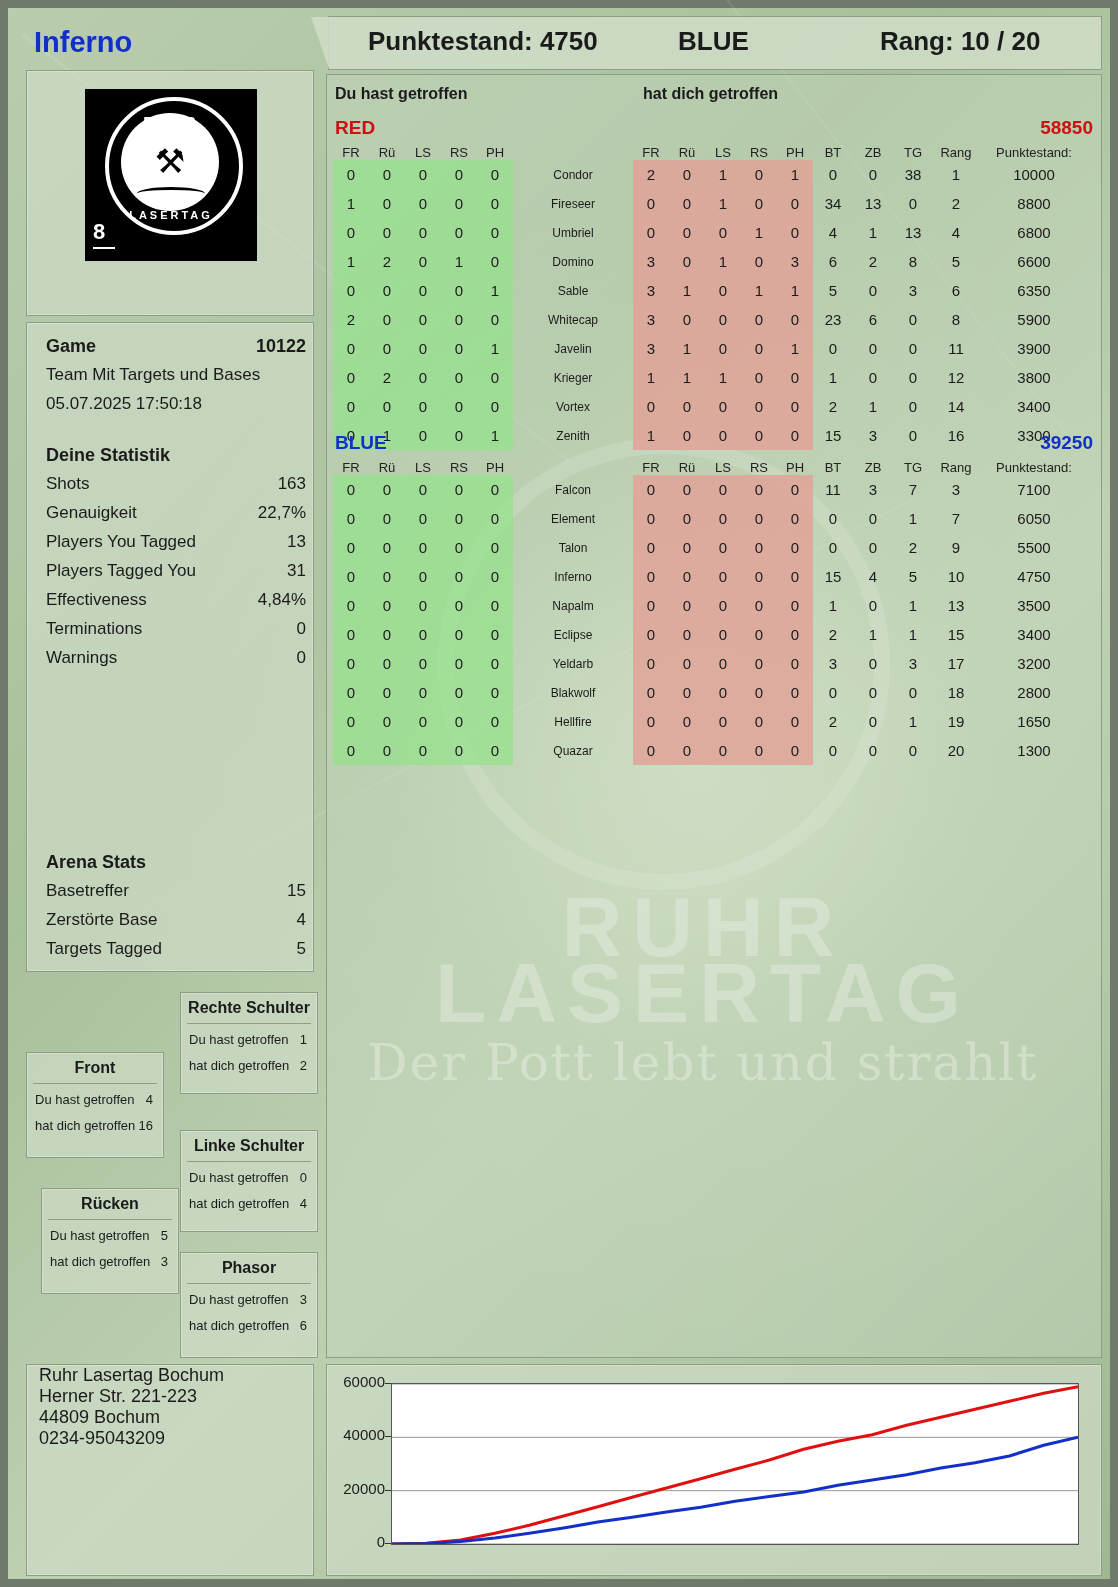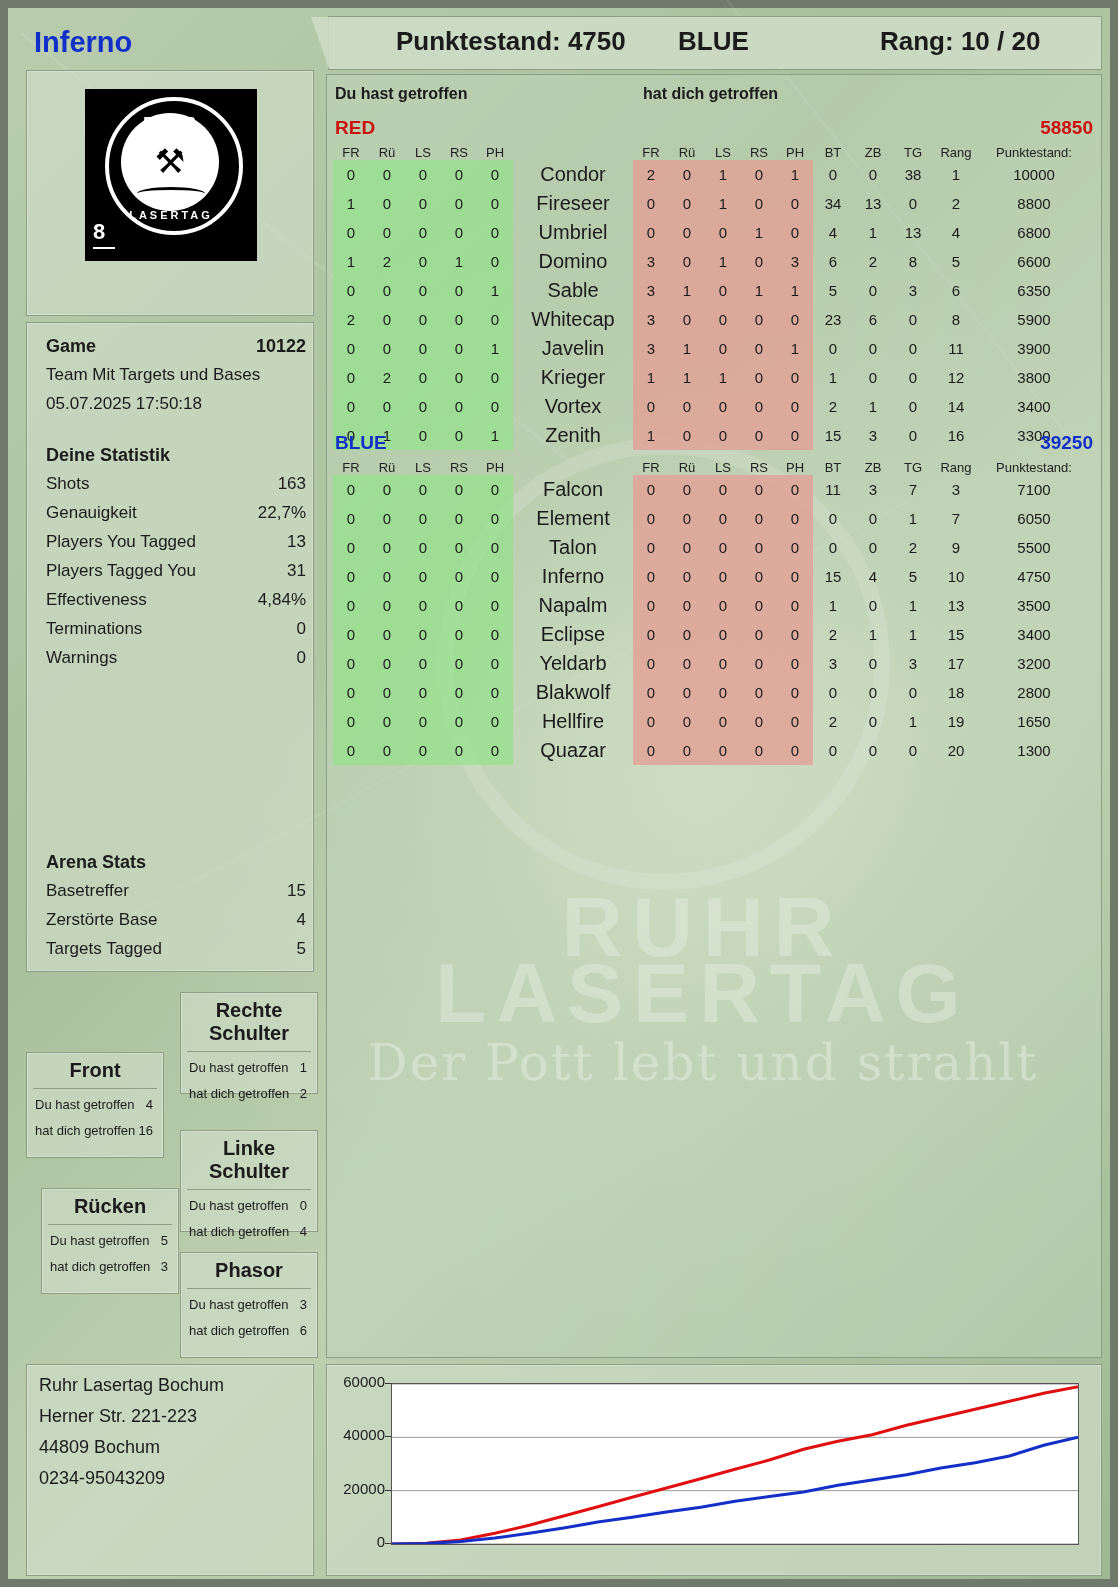--- a/index.html
+++ b/index.html
@@ -46,21 +46,21 @@
     background:rgba(208,221,201,0.85);
     border:1px solid #8d9d86;
   }
   .hdr-bar:before{
     content:"";position:absolute;left:-18px;top:0;width:0;height:0;
     border-top:52px solid rgba(208,221,201,0.85);border-left:18px solid transparent;
   }
   #player-name{
     position:absolute;left:16px;top:10px;font-size:29px;font-weight:bold;color:#1230c8;
   }
-  #hdr-score{position:absolute;left:350px;top:10px;font-size:26px;font-weight:bold;margin-left:28px;}
+  #hdr-score{position:absolute;left:350px;top:10px;font-size:26px;font-weight:bold;}
   #hdr-team{position:absolute;left:660px;top:10px;font-size:26px;font-weight:bold;}
   #hdr-rank{position:absolute;left:862px;top:10px;font-size:26px;font-weight:bold;}
 
   
   #logo-panel{position:absolute;left:18px;top:62px;width:286px;height:244px;}
   .logo{
     position:absolute;left:58px;top:18px;width:172px;height:172px;background:#000;
   }
   .logo .ring{
     position:absolute;left:20px;top:8px;width:130px;height:130px;border-radius:50%;
@@ -93,41 +93,41 @@
   #game-panel{position:absolute;left:18px;top:314px;width:286px;height:648px;padding:0;}
   .gp{position:absolute;left:0;top:0;width:286px;padding-left:9px;}
   .row{position:relative;height:29px;font-size:17px;}
   .row .k{position:absolute;left:10px;top:3px;}
   .row .v{position:absolute;right:16px;top:3px;text-align:right;}
   .row.b .k,.row.b .v{font-weight:bold;font-size:18px;}
   .sect-title{font-weight:bold;font-size:18px;}
 
   
   .hitbox{position:absolute;}
-  .hitbox .title{text-align:center;font-weight:bold;font-size:20px;padding:6px 0 2px;}
+  .hitbox .title{text-align:center;font-weight:bold;font-size:16px;padding:6px 0 2px;}
   .hitbox .hr{height:1px;background:#8d9d86;margin:4px 6px;}
   .hitbox .line{position:relative;height:26px;font-size:13px;}
   .hitbox .line .k{position:absolute;left:8px;top:4px;}
   .hitbox .line .v{position:absolute;right:10px;top:4px;}
 
   
   #addr-panel{position:absolute;left:18px;top:1356px;width:286px;height:210px;}
-  .addr-line{font-size:18px;padding:10px 0 0 12px;}
+  .addr-line{font-size:18px;padding:0 0 0 12px;}
 
   
   #main-panel{position:absolute;left:318px;top:66px;width:774px;height:1282px;background:rgba(198,214,190,0.45);border:1px solid #8d9d86;}
   .col-head{position:absolute;font-weight:bold;font-size:16px;}
   .team-label{position:absolute;font-weight:bold;font-size:19px;}
   .team-total{position:absolute;font-weight:bold;font-size:19px;right:0;}
   table.stats{position:absolute;border-collapse:collapse;font-size:15px;}
   table.stats td,table.stats th{padding:0;text-align:center;font-weight:normal;}
   .hdrrow td{font-size:13px;color:#222;padding-bottom:2px;}
   .green{background:rgba(150,226,140,0.75);}
   .red{background:rgba(226,160,150,0.80);}
-  .namecell{width:120px;text-align:center;font-size:20px;}
+  .namecell{width:120px;text-align:center;font-size:12px;}
   .wcell{width:36px;}
   .numcell{width:40px;}
   .rankcell{width:46px;}
   .scorecell{width:110px;text-align:right;padding-right:4px;}
   .rowline td{height:29px;}
 
   
   #chart-panel{position:absolute;left:318px;top:1356px;width:774px;height:210px;}
   .chart-inner{position:absolute;left:64px;top:18px;width:686px;height:160px;background:#fff;border:1px solid #555;}
   .ylab{position:absolute;right:4px;font-size:15px;text-align:right;}

